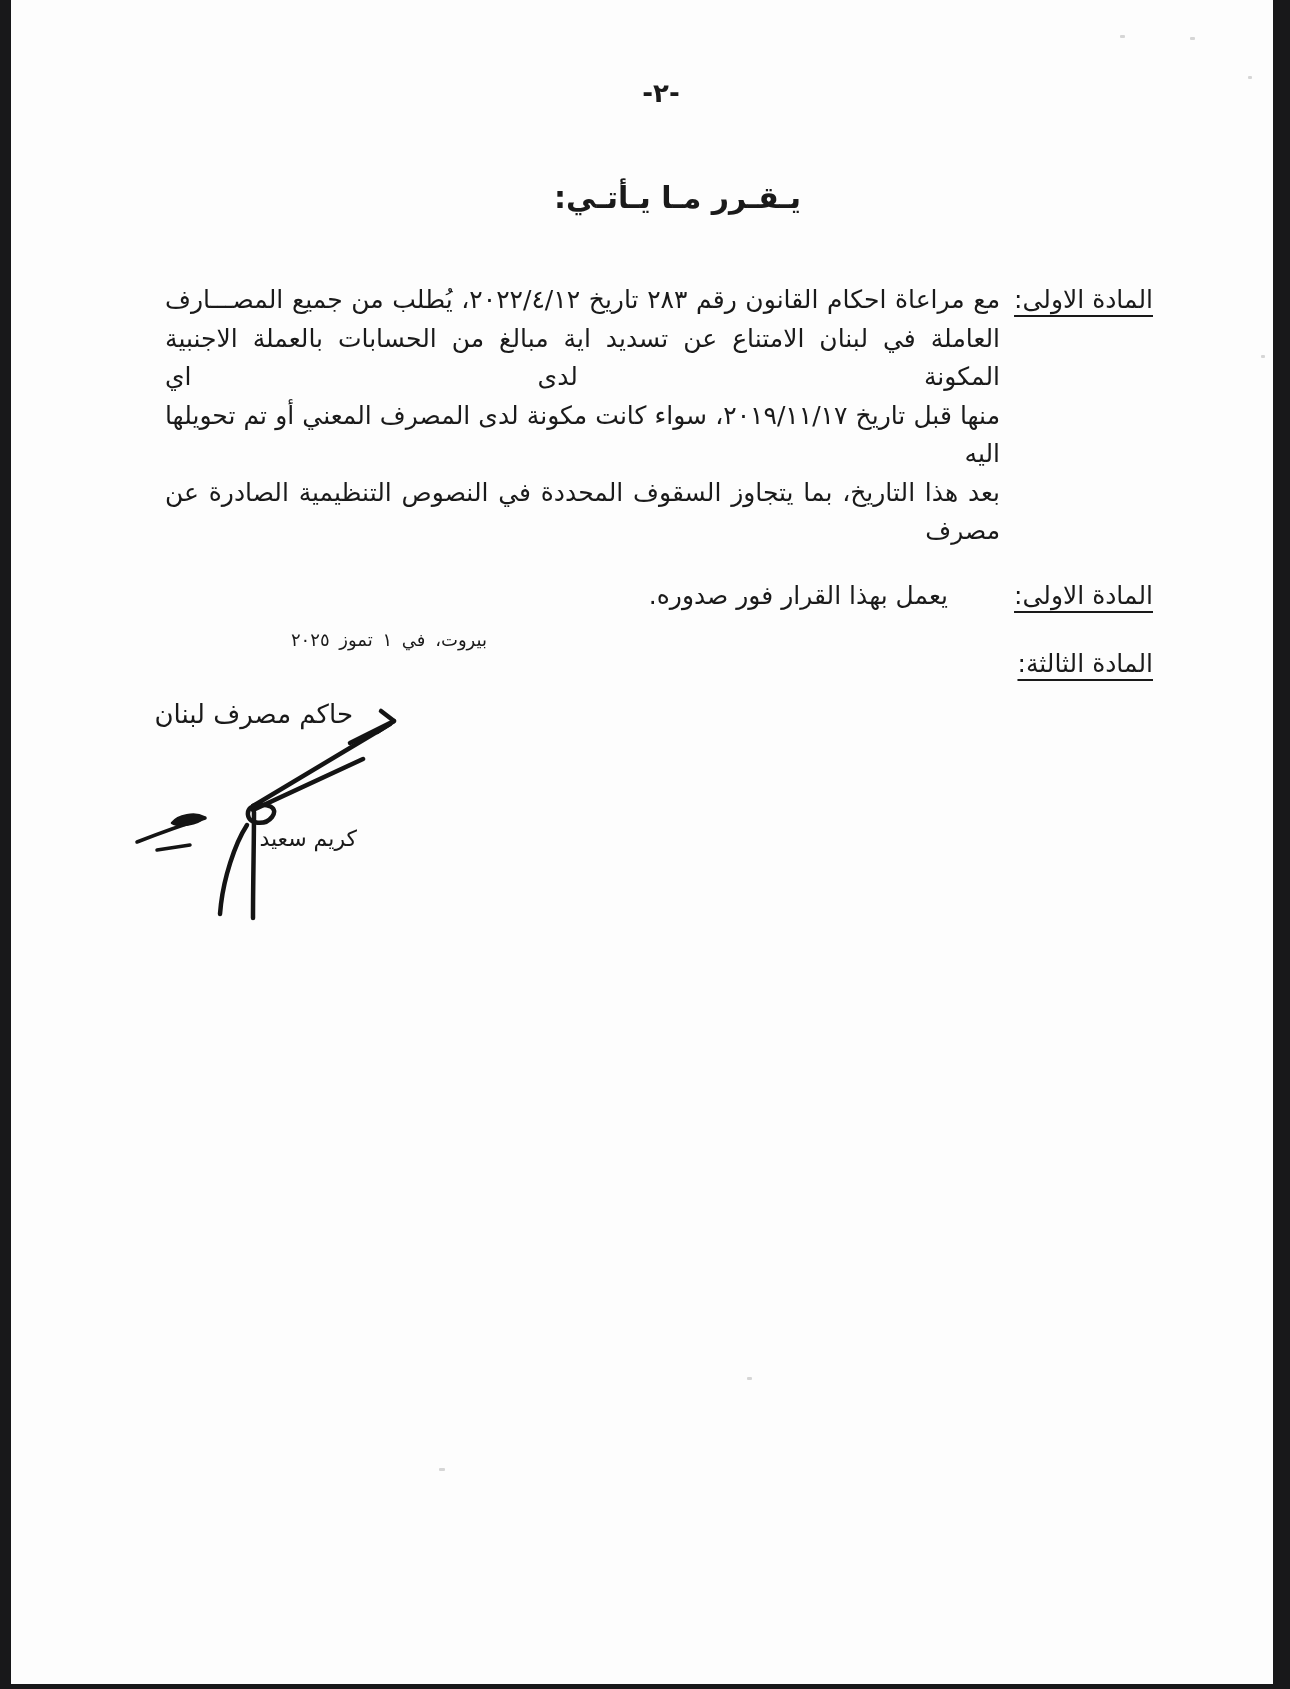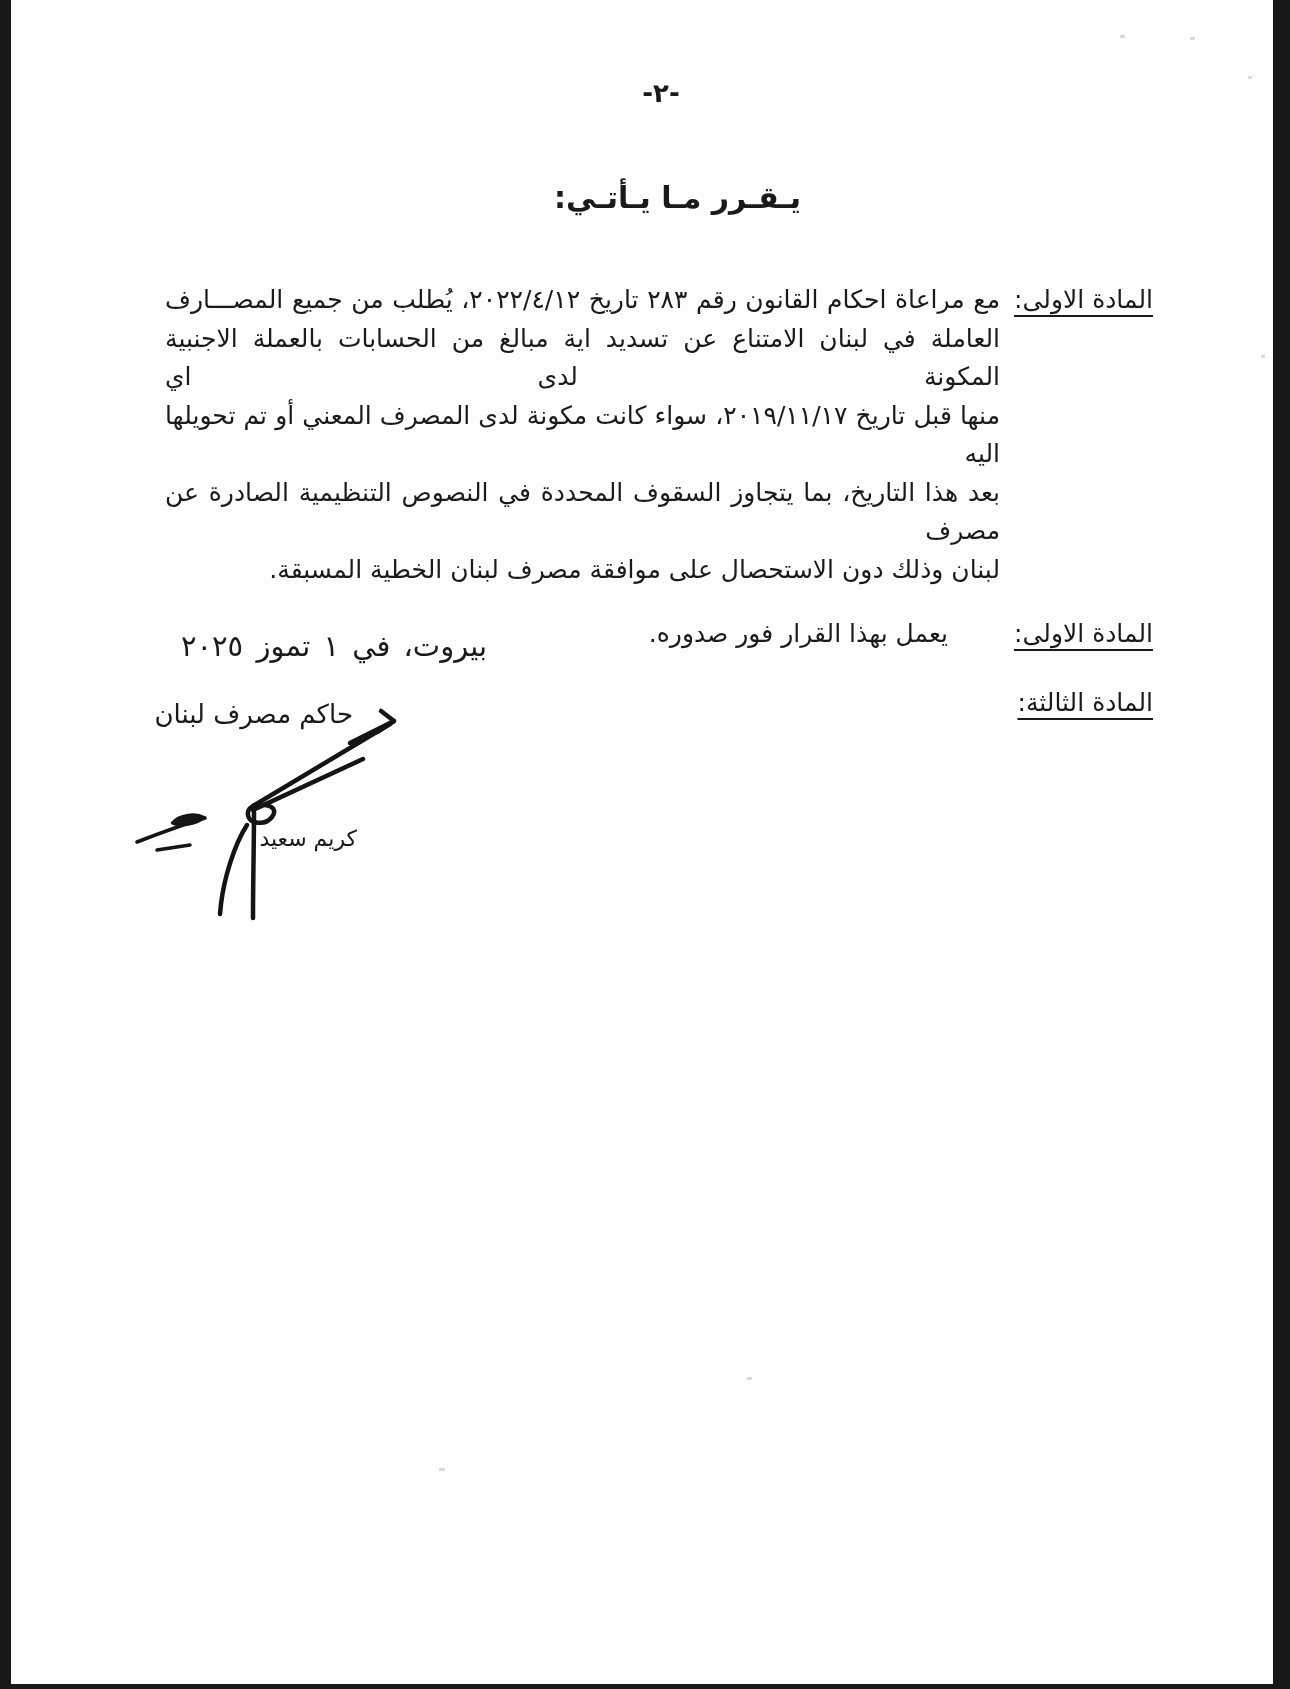--- a/index.html
+++ b/index.html
@@ -71,21 +71,21 @@
   .p-line { text-align: justify; text-align-last: justify; }
   .p-line.last { text-align: right; text-align-last: right; }
   .article-body.single { text-align: right; }
   .row-2 .article-body { padding-right: 52px; }
   .row-3 .article-body { padding-right: 92px; }
 
   .date-line {
     position: absolute;
     top: 629px;
     right: 803px;
-    font-size: 29px;
+    font-size: 18px;
     white-space: nowrap;
     word-spacing: 4px;
   }
   .governor-title {
     position: absolute;
     top: 699px;
     right: 937px;
     font-size: 26px;
     white-space: nowrap;
     text-align: center;
@@ -133,21 +133,20 @@
 
   <div class="articles">
 
     <div class="article-row row-1">
       <div class="article-label">المادة الاولى:</div>
       <div class="article-body">
         <div class="p-line">مع مراعاة احكام القانون رقم ٢٨٣ تاريخ ٢٠٢٢/٤/١٢، يُطلب من جميع المصـــارف</div>
         <div class="p-line">العاملة في لبنان الامتناع عن تسديد اية مبالغ من الحسابات بالعملة الاجنبية المكونة لدى اي</div>
         <div class="p-line">منها قبل تاريخ ٢٠١٩/١١/١٧، سواء كانت مكونة لدى المصرف المعني أو تم تحويلها اليه</div>
         <div class="p-line">بعد هذا التاريخ، بما يتجاوز السقوف المحددة في النصوص التنظيمية الصادرة عن مصرف</div>
-        <div class="p-line last">لبنان وذلك دون الاستحصال على موافقة مصرف لبنان الخطية المسبقة.</div>
       </div>
     </div>
 
     <div class="article-row row-2">
       <div class="article-label">المادة الاولى:</div>
       <div class="article-body single">يعمل بهذا القرار فور صدوره.</div>
     </div>
 
     <div class="article-row row-3">
       <div class="article-label">المادة الثالثة:</div>

